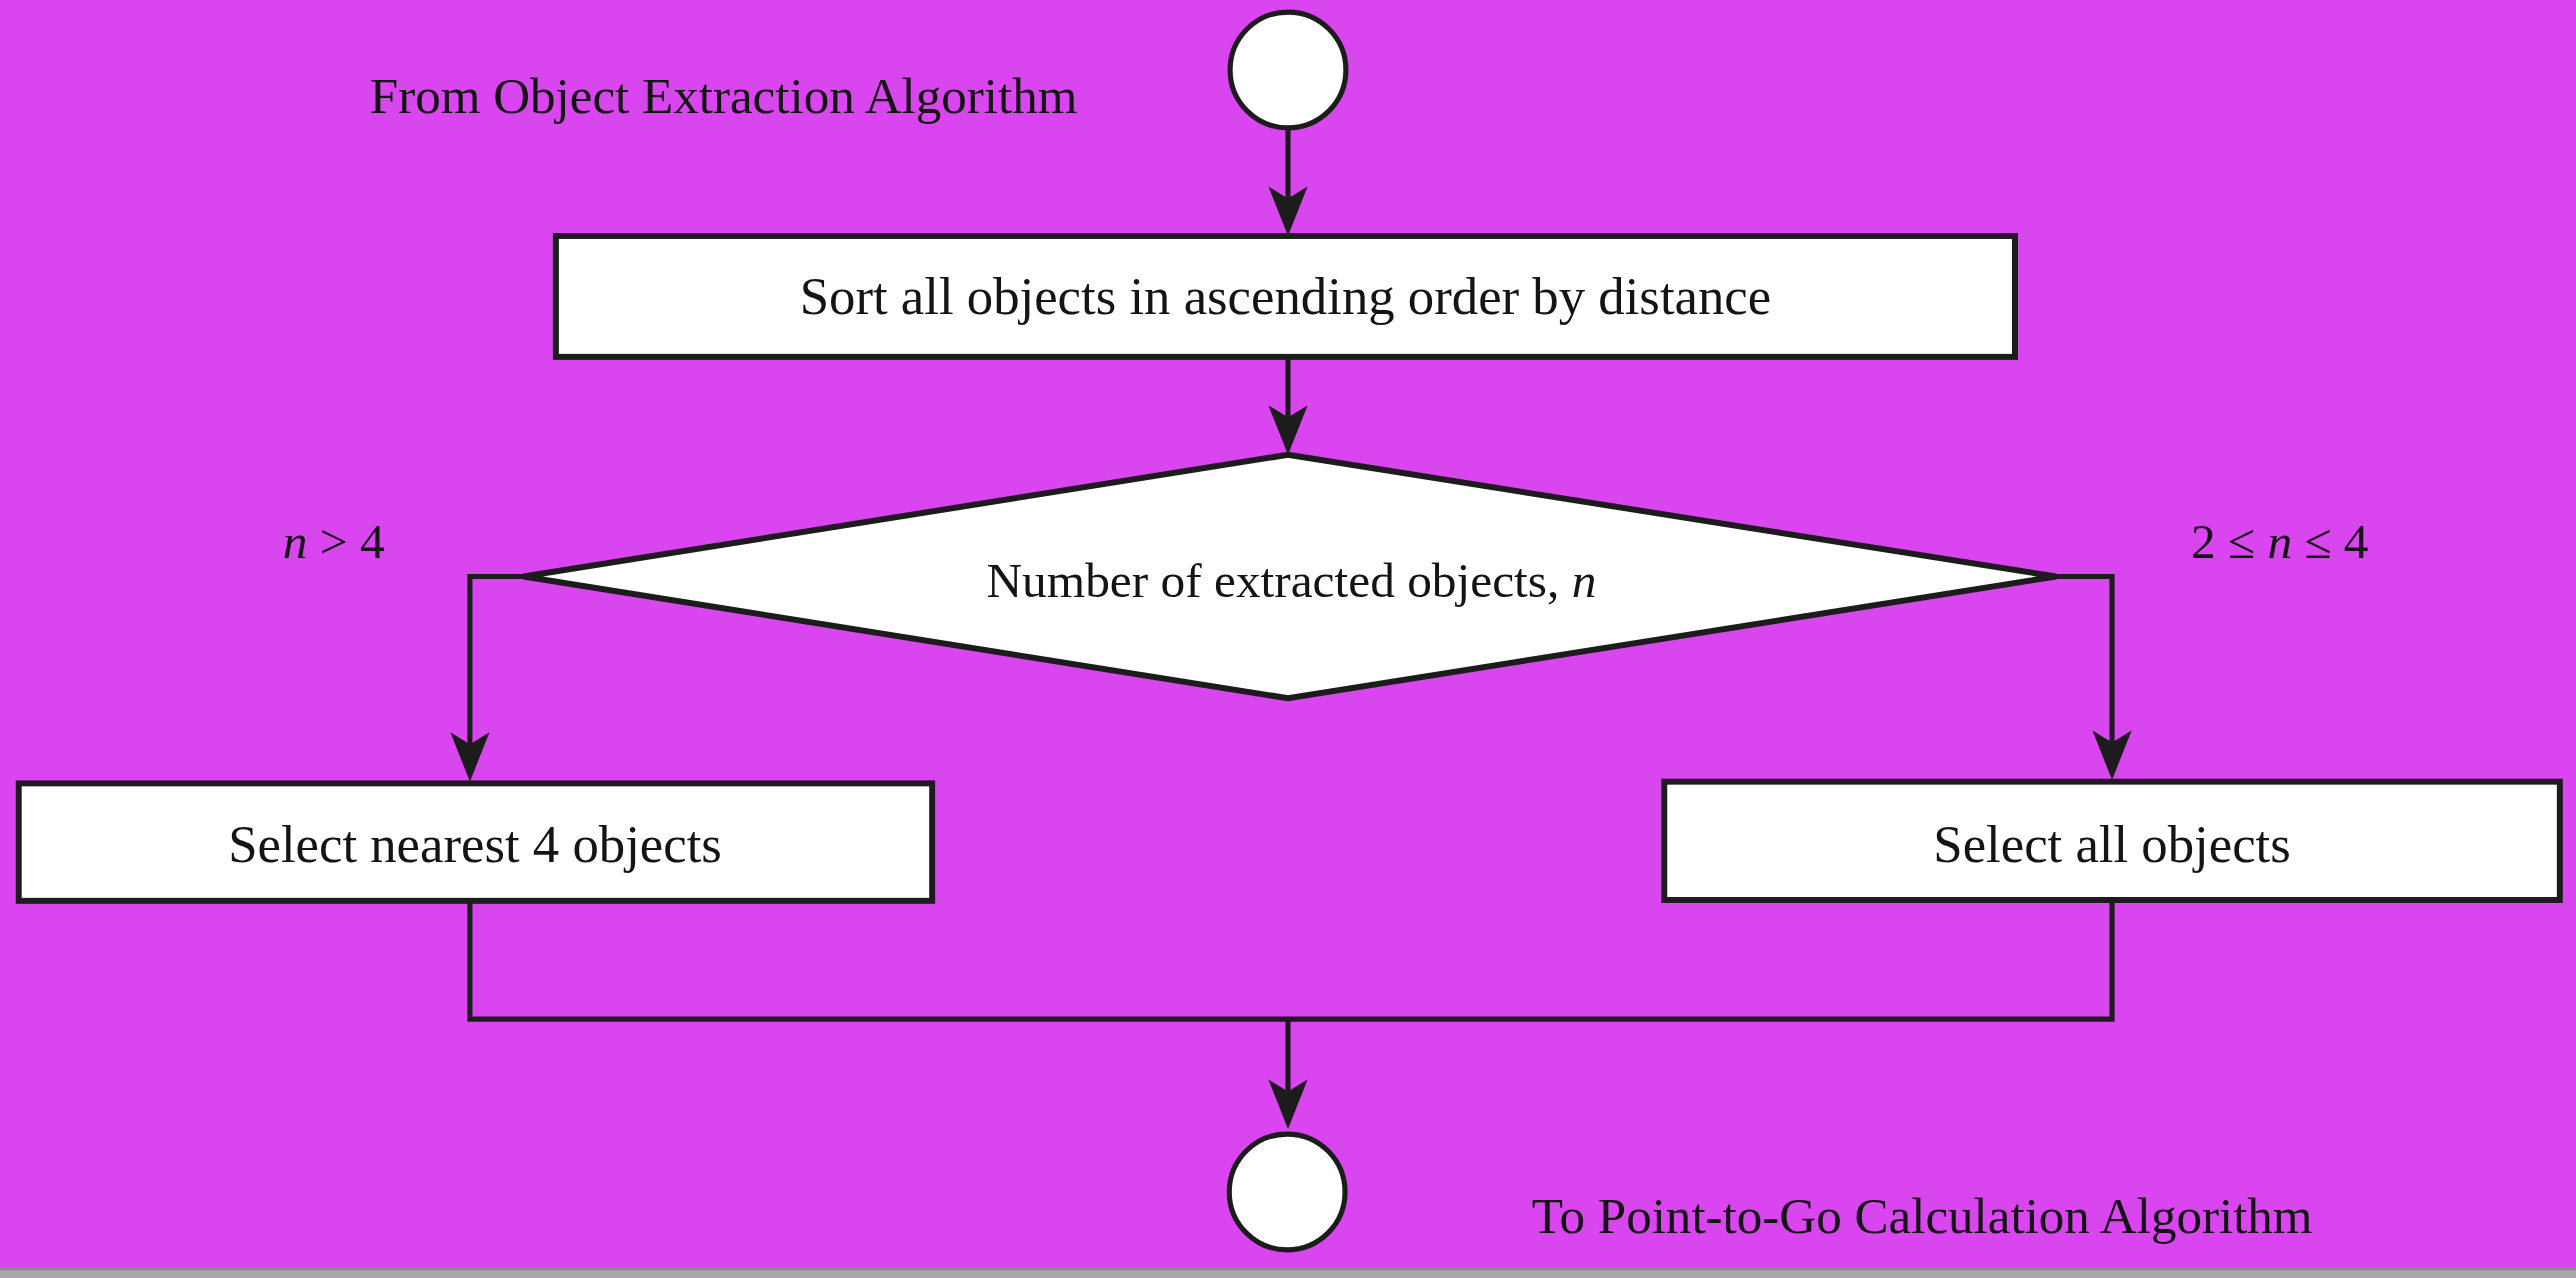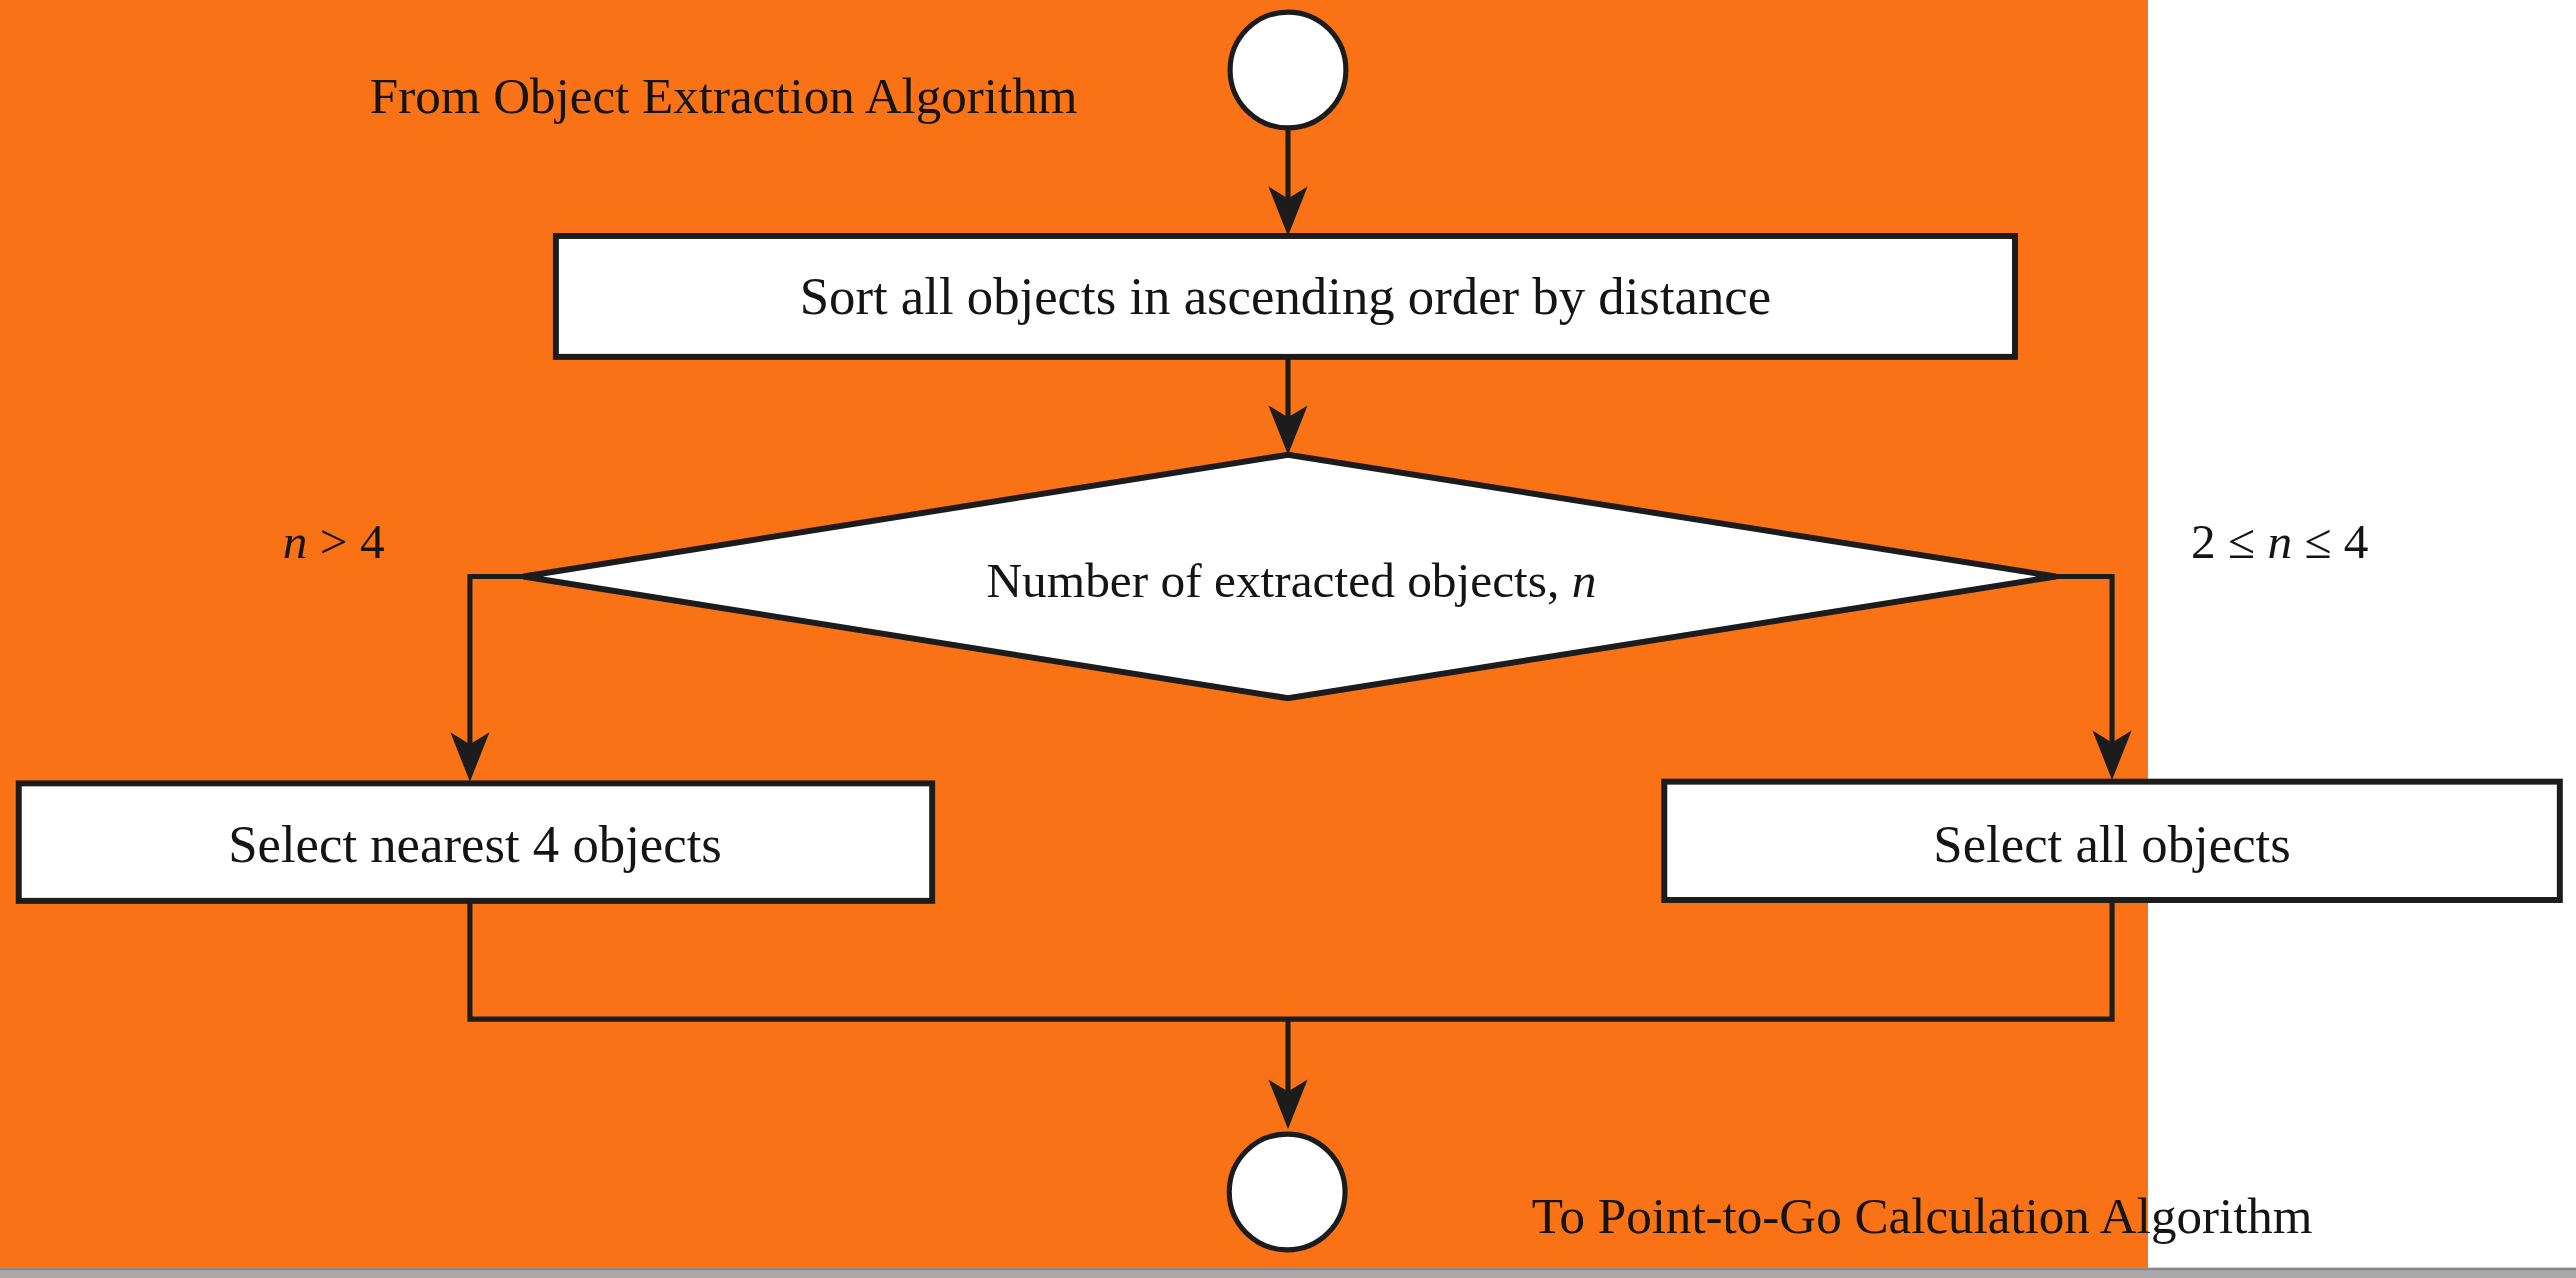--- a/index.html
+++ b/index.html
@@ -5,23 +5,23 @@
   html, body {
     margin: 0;
     padding: 0;
     width: 2576px;
     height: 1279px;
     background: #ffffff;
     overflow: hidden;
   }
   .stage {
     position: relative;
-    width: 2148px;
+    width: 2576px;
     height: 1279px;
-    background: #f97316;
+    background: #d946ef;
   }
   svg {
     display: block;
     font-family: "Liberation Serif", "DejaVu Serif", serif;
   }
   text {
     fill: #141414;
     white-space: pre;
   }
   .node-label   { font-size: 62px; }

